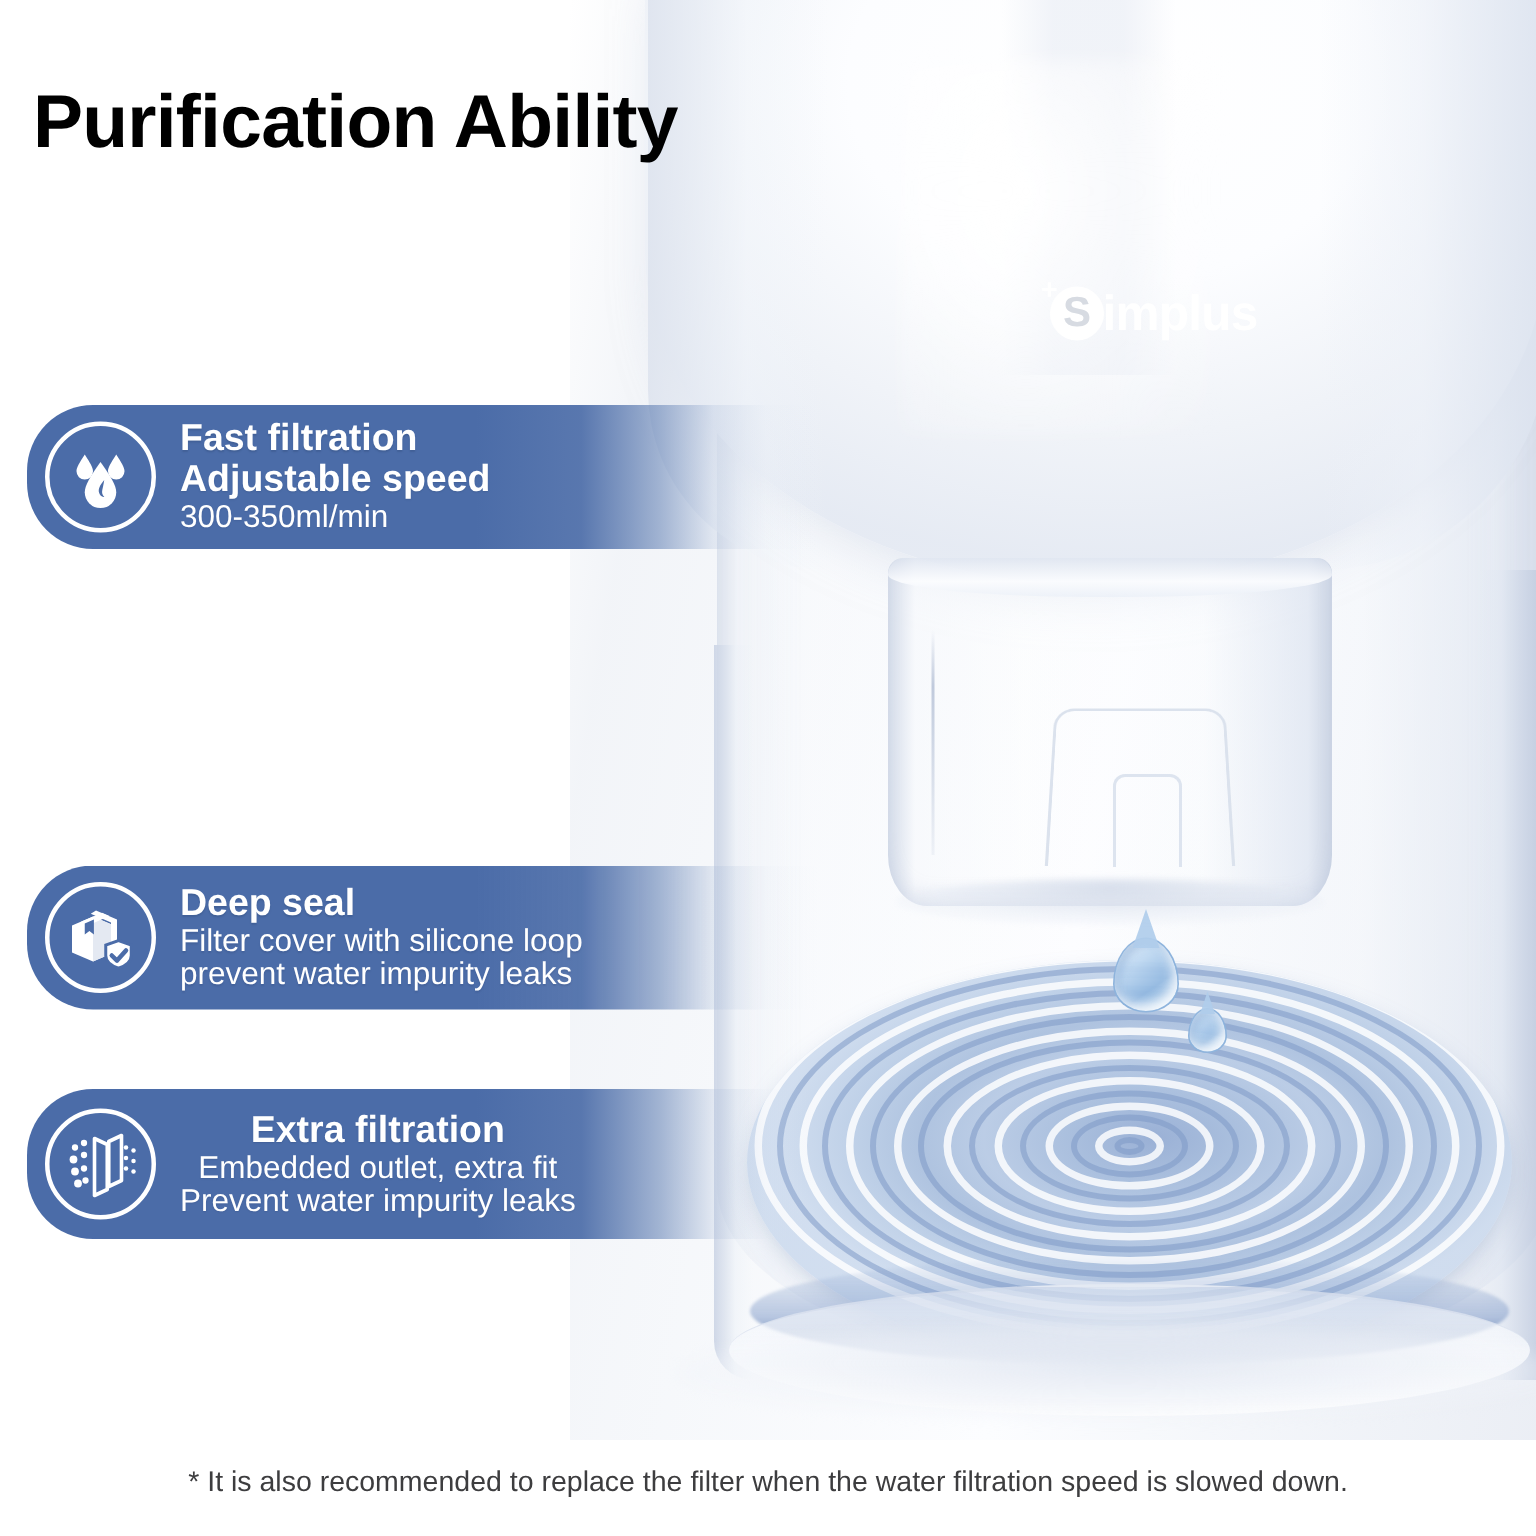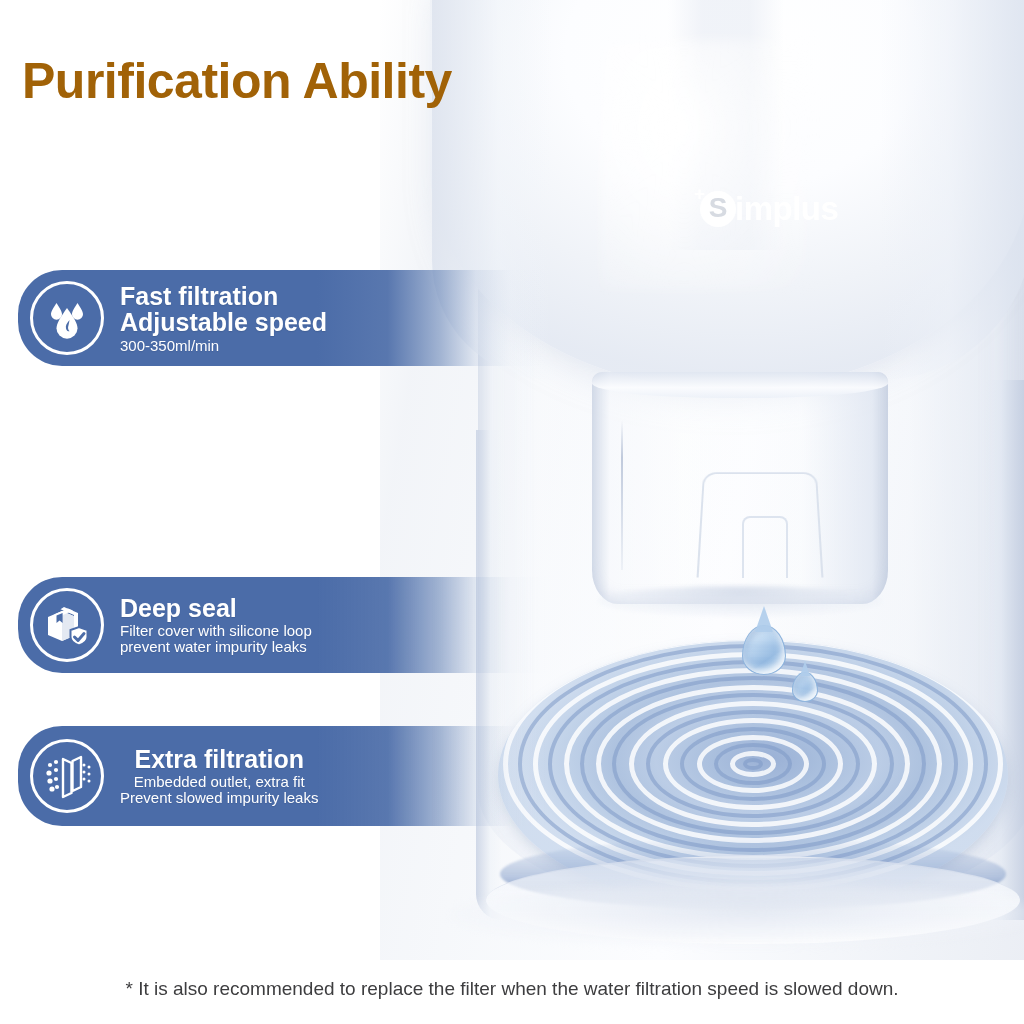--- a/index.html
+++ b/index.html
@@ -345,21 +345,21 @@
     margin-left: -2px;
   }
 
   
   .title {
     position: absolute;
     left: 22px; top: 52px;
     font-size: 50px;
     font-weight: 700;
     letter-spacing: -0.5px;
-    color: #a16207;
+    color: #000000;
     white-space: nowrap;
   }
 
   
   .badge {
     position: absolute;
     left: 18px;
     width: 880px;
     display: flex;
     align-items: center;
@@ -390,21 +390,21 @@
     color: #ffffff;
     line-height: 1.06;
   }
   .badge-title {
     font-size: 25px;
     font-weight: 700;
     white-space: pre-line;
     text-shadow: 0 1px 1px rgba(40,62,104,0.25);
   }
   .badge-sub {
-    font-size: 15px;
+    font-size: 21px;
     font-weight: 400;
     white-space: pre-line;
     margin-top: 2px;
     text-shadow: 0 1px 1px rgba(40,62,104,0.2);
   }
 
   #badge-0 { top: 270px; height: 96px; }
   #badge-1 { top: 426px; height: 96px; }
   #badge-2 { top: 577px; height: 96px; }
   #badge-3 { top: 726px; height: 100px; text-align: center; }
@@ -559,19 +559,19 @@
           <circle cx="43" cy="21" r="1.5"></circle>
           <circle cx="48" cy="23" r="1.5"></circle>
           <circle cx="43" cy="28" r="1.5"></circle>
           <circle cx="48" cy="30" r="1.5"></circle>
         </g>
       </svg>
     </div>
     <div class="badge-text">
       <div class="badge-title">Extra filtration</div>
       <div class="badge-sub">Embedded outlet, extra fit
-Prevent slowed impurity leaks</div>
+Prevent water impurity leaks</div>
     </div>
   </div>
 
   <div class="footnote">* It is also recommended to replace the filter when the water filtration speed is slowed down.</div>
 
 </div>
 
 </body></html>

